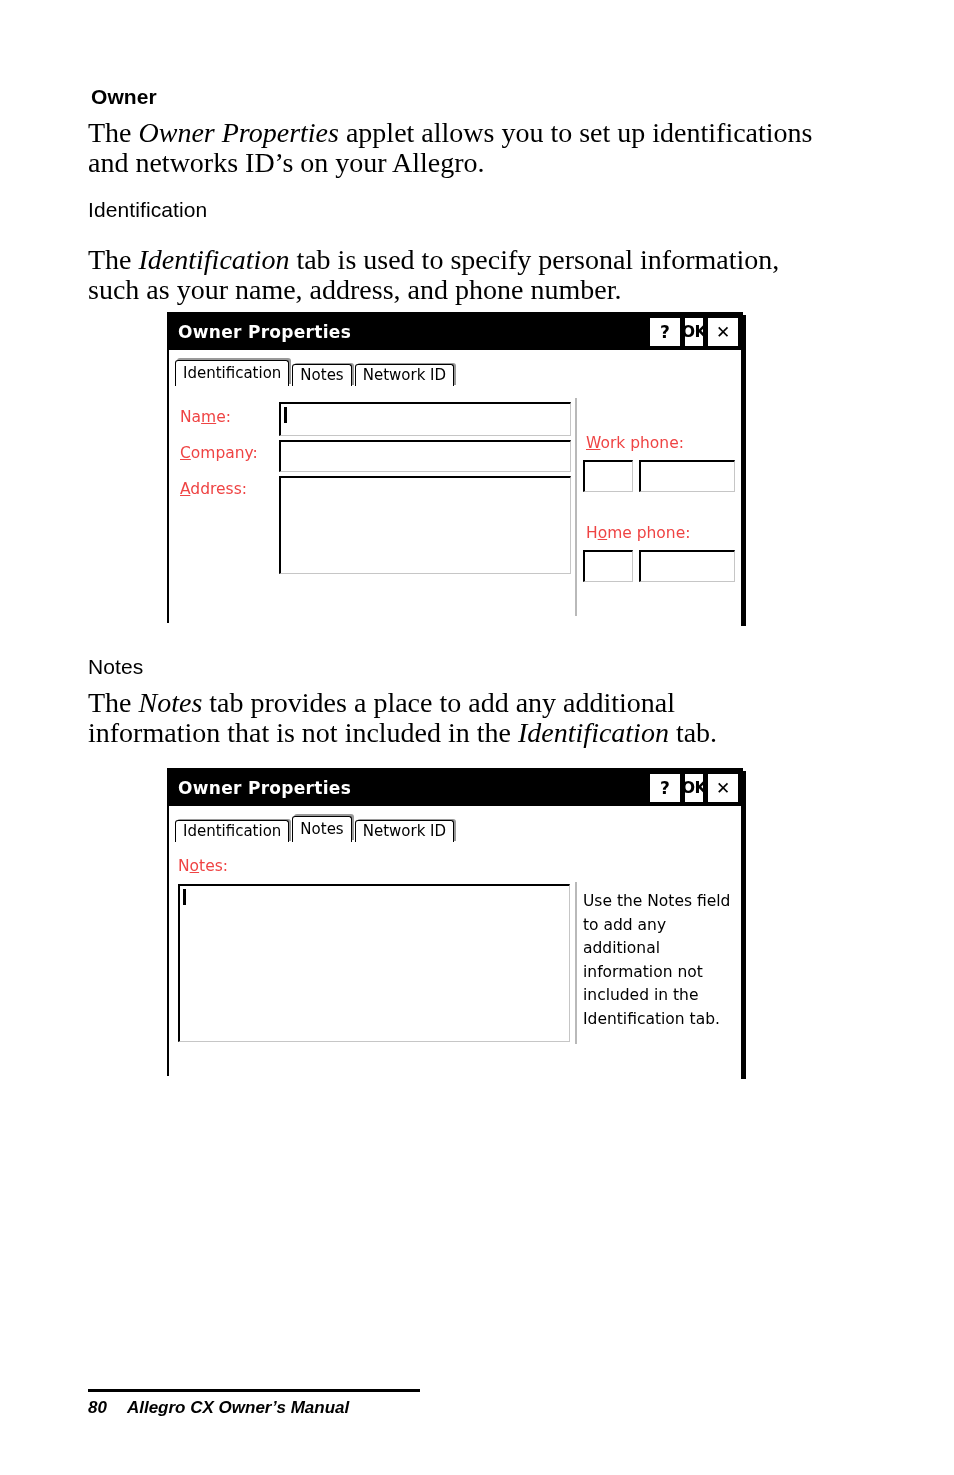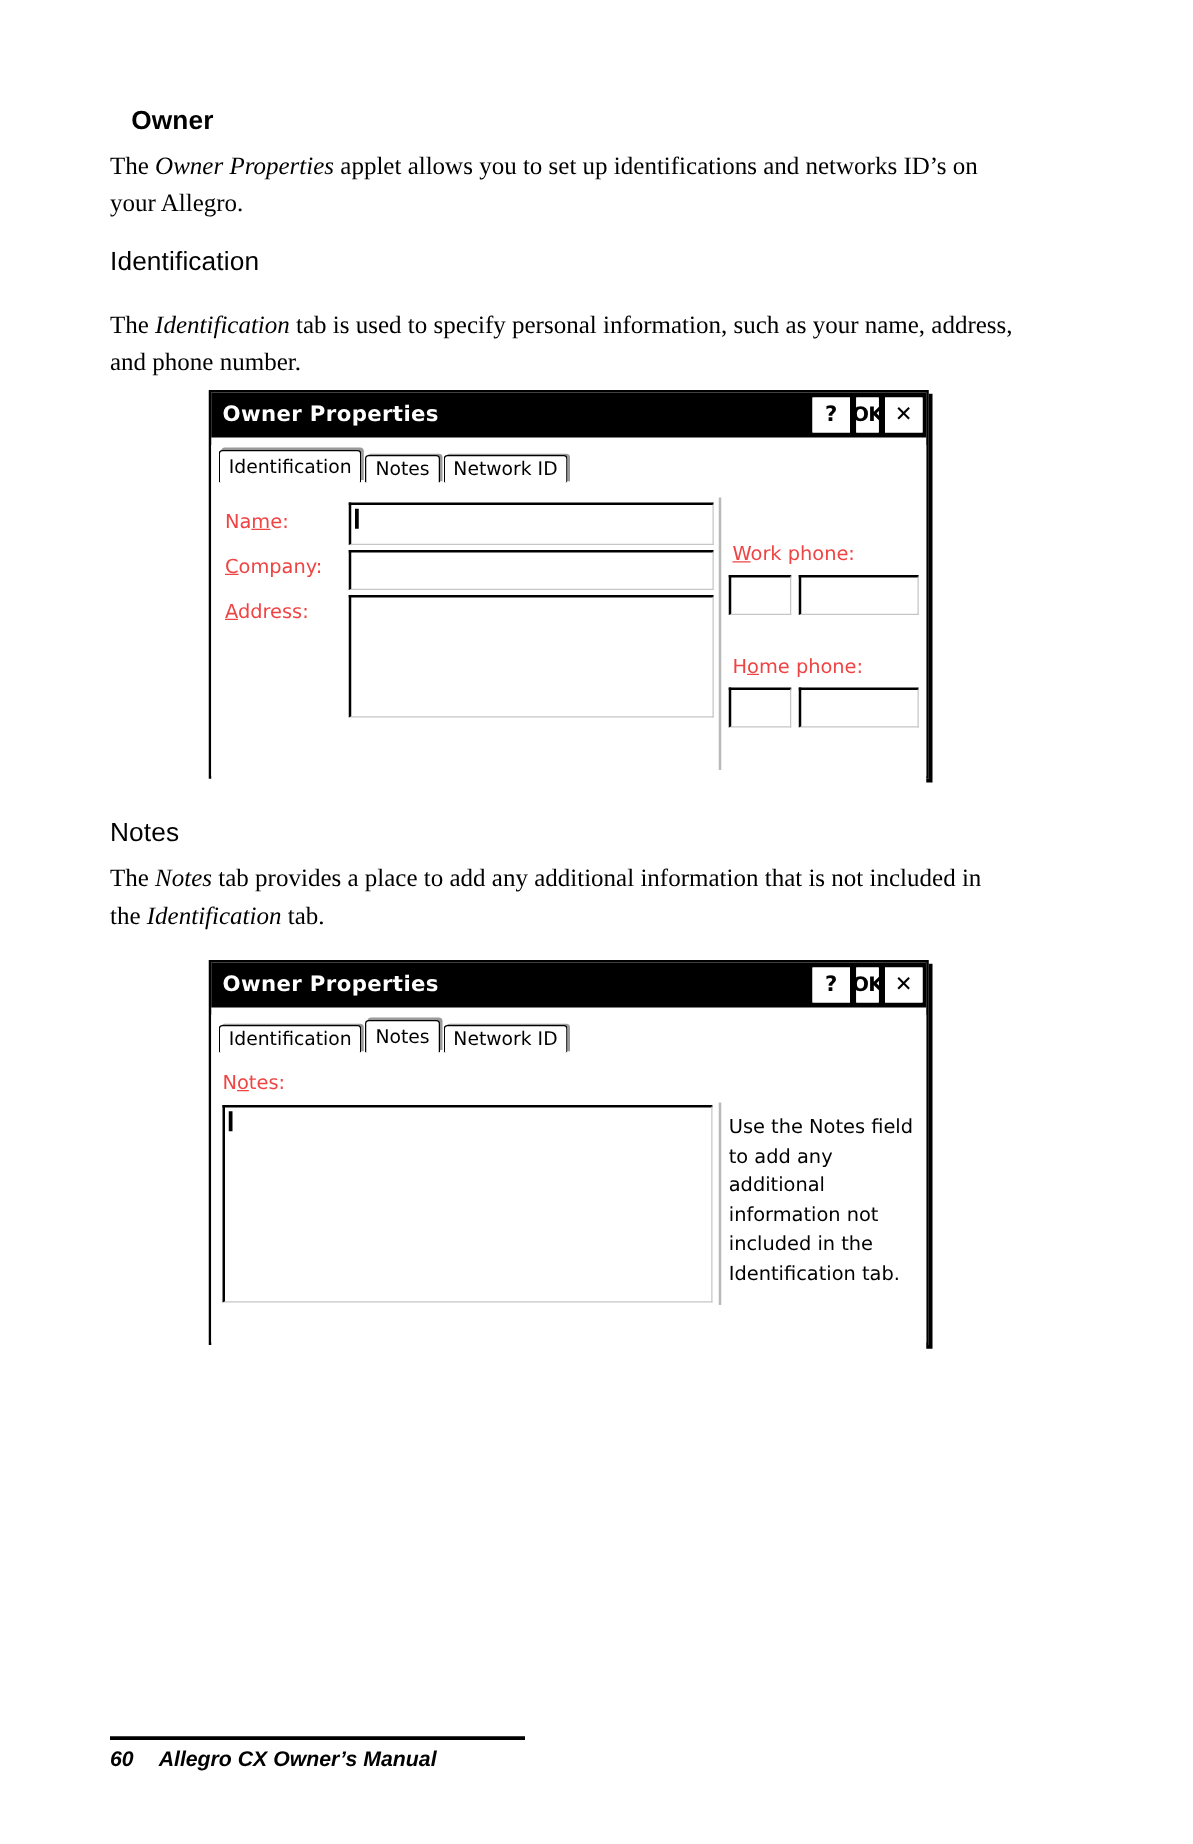--- a/index.html
+++ b/index.html
@@ -35,21 +35,21 @@
   h3.doc-h2 {
     font-family: "Liberation Sans", sans-serif;
     font-weight: normal;
     font-size: 21px;
     margin: 0;
     padding: 0;
     letter-spacing: 0.1px;
   }
   p.doc-p {
     font-family: "Liberation Serif", serif;
-    font-size: 20px;
+    font-size: 28px;
     line-height: 30px;
     margin: 0;
     padding: 0;
   }
   p.doc-p i { font-style: italic; }
 
   
   .ce-window {
     position: absolute;
     background: #ffffff;
@@ -204,21 +204,21 @@
     color: #000000;
     white-space: nowrap;
   }
   .footer-text .pg { margin-right: 20px; }
 </style>
 </head>
 <body>
 
 <div class="page">
 
-  <h2 class="doc-h1" style="position:absolute; left:17px; top:85px;">Owner</h2>
+  <h2 class="doc-h1" style="position:absolute; left:3px; top:85px;">Owner</h2>
 
   <p class="doc-p" style="position:absolute; left:0; top:118px; width:725px;"><span>The </span><i>Owner Properties</i><span> applet allows you to set up identifications and networks ID’s on your Allegro.</span></p>
 
   <h3 class="doc-h2" style="position:absolute; left:0; top:198px;">Identification</h3>
 
   <p class="doc-p" style="position:absolute; left:0; top:229px; width:728px;margin-top:16px;"><span>The </span><i>Identification</i><span> tab is used to specify personal information, such as your name, address, and phone number.</span></p>
 
   <h3 class="doc-h2" style="position:absolute; left:0; top:655px;">Notes</h3>
 
   <p class="doc-p" style="position:absolute; left:0; top:688px; width:700px;"><span>The </span><i>Notes</i><span> tab provides a place to add any additional information that is not included in the </span><i>Identification</i><span> tab.</span></p>
@@ -295,13 +295,13 @@
 
       <div class="ce-divider" style="left:406px; top:34px; height:162px;"></div>
 
       <div class="ce-helptext" style="left:414px; top:42px; width:160px;">Use the Notes field to add any additional information not included in the Identification tab.</div>
 
     </div>
   </div>
 </div>
 
 <div class="footer-rule"></div>
-<div class="footer-text"><span class="pg">60</span><span>Allegro CX Owner’s Manual</span></div>
+<div class="footer-text"><span class="pg">80</span><span>Allegro CX Owner’s Manual</span></div>
 
 </body></html>

